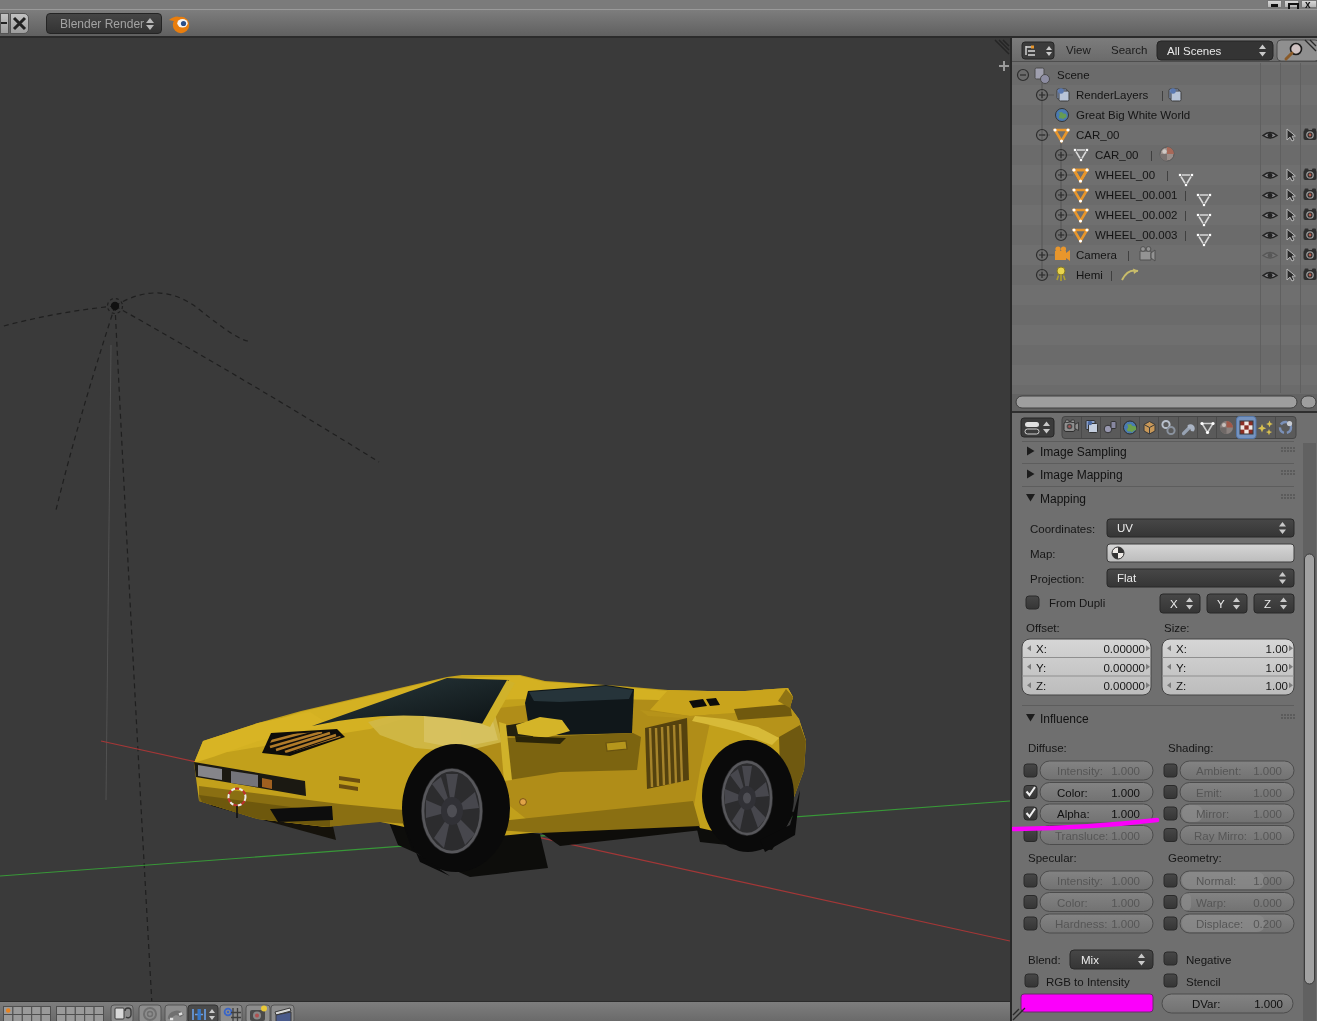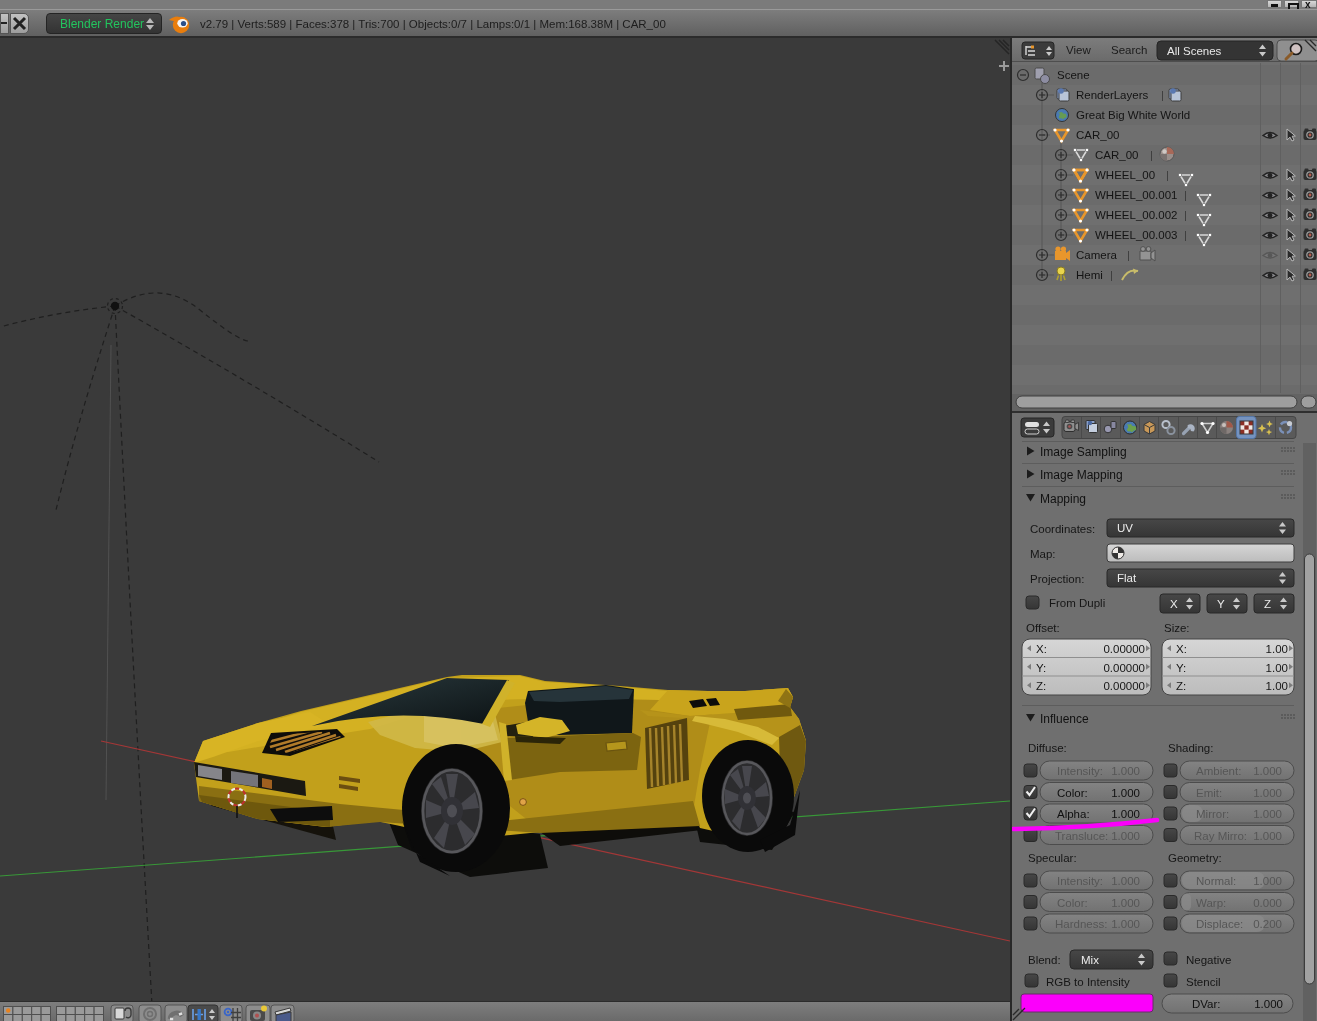--- a/index.html
+++ b/index.html
@@ -1,19 +1,19 @@
 <!DOCTYPE html>
 <html><head>
 <meta charset="utf-8">
 <style>
 html,body{margin:0;padding:0;background:#3a3a3a;}
 #root{position:relative;width:1317px;height:1021px;overflow:hidden;font-family:"Liberation Sans",sans-serif;background:#3a3a3a;}
 .abs{position:absolute;}
 .lbl{font-size:12px;color:#1a1a1a;white-space:nowrap;}
-.wlbl{font-size:12px;color:#22c55e;white-space:nowrap;text-align:center;}
+.wlbl{font-size:12px;color:#a3a3a3;white-space:nowrap;text-align:center;}
 .ddark{background:linear-gradient(#454545,#333333);border:1px solid #242424;border-radius:4px;box-sizing:border-box;color:#e8e8e8;font-size:12px;}
 .updn{position:absolute;right:4px;top:50%;transform:translateY(-50%);width:9px;height:12px;}
 .updn:before{content:"";position:absolute;left:0;top:0;border-left:4.5px solid transparent;border-right:4.5px solid transparent;border-bottom:5px solid #b9b9b9;}
 .updn:after{content:"";position:absolute;left:0;bottom:0;border-left:4.5px solid transparent;border-right:4.5px solid transparent;border-top:5px solid #b9b9b9;}
 </style>
 </head>
 <body>
 <div id="root">
 
   <div class="abs" style="left:0;top:0;width:1317px;height:9px;background:#7b7b7b;"></div>
@@ -37,21 +37,20 @@
   <div class="abs ddark" style="left:46px;top:13px;width:116px;height:21px;"></div>
   <div class="abs wlbl" style="left:60px;top:17px;">Blender Render</div>
   <div class="abs updn" style="left:146px;top:23.5px;"></div>
 
   <svg class="abs" style="left:166px;top:12px;" width="26" height="24" viewBox="0 0 26 24">
     <path d="M3 8 Q10 2 16 6 L12 10 Z" fill="#e87d0d"></path>
     <circle cx="15" cy="13" r="8.2" fill="#e87d0d"></circle>
     <ellipse cx="16.5" cy="11.2" rx="5.2" ry="4.2" fill="#f4f4f4"></ellipse>
     <circle cx="17.5" cy="11.5" r="2.6" fill="#2a4f8a"></circle>
   </svg>
-  <div class="abs lbl" style="left:200px;top:18px;font-size:11.5px;color:#1d1d1d;">v2.79 | Verts:589 | Faces:378 | Tris:700 | Objects:0/7 | Lamps:0/1 | Mem:168.38M | CAR_00</div>
 
   <div class="abs" style="left:0;top:38px;width:1010px;height:983px;background:#3a3a3a;"></div>
   <svg id="vp" class="abs" style="left:0;top:38px;" width="1010" height="964" viewBox="0 38 1010 964">
     <defs>
       <linearGradient id="ws" x1="0" y1="0" x2="1" y2="1">
         <stop offset="0" stop-color="#2a3a3e"></stop>
           <stop offset="1" stop-color="#0c1214"></stop>
       </linearGradient>
     </defs>
 

